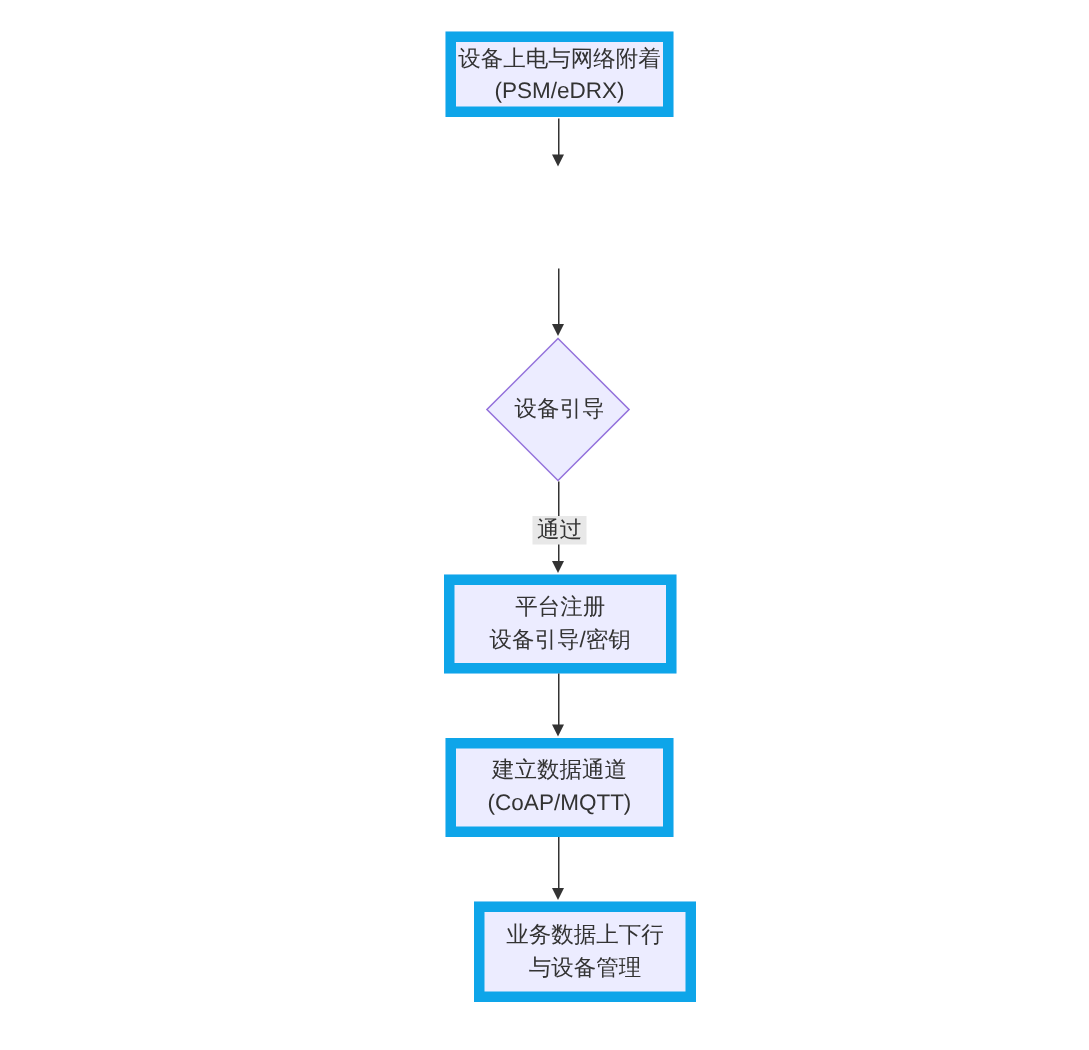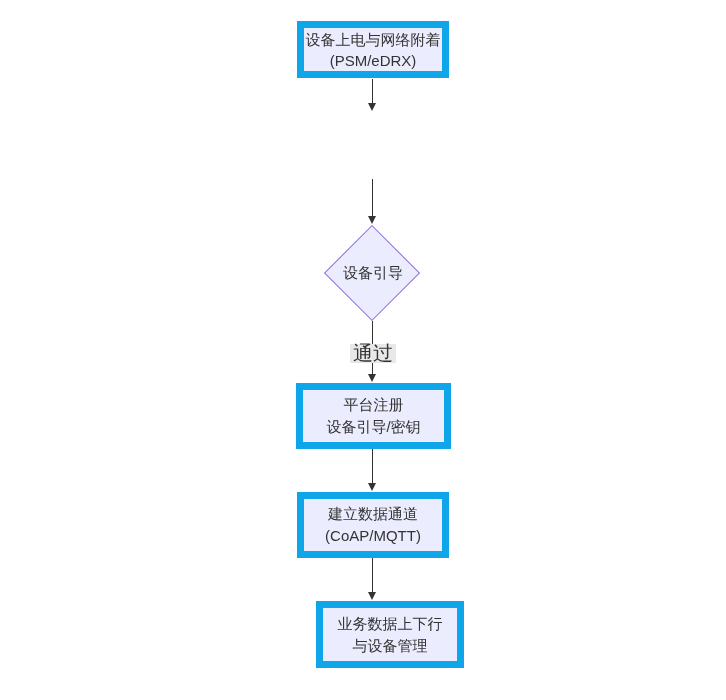--- a/index.html
+++ b/index.html
@@ -61,21 +61,21 @@
     line-height: 18px;
     white-space: nowrap;
   }
   .edge-label {
     position: absolute;
     left: 373px;
     top: 344px;
     transform: translateX(-50%);
     background: #e8e8e8;
     padding: 1px 3px;
-    font-size: 20px;
+    font-size: 15px;
     line-height: 17px;
     white-space: nowrap;
   }
 </style>
 </head>
 <body>
 
 <div class="canvas">
 
   <div class="node" style="left:297px; top:21px; width:152px; height:57px; line-height:21px;">

